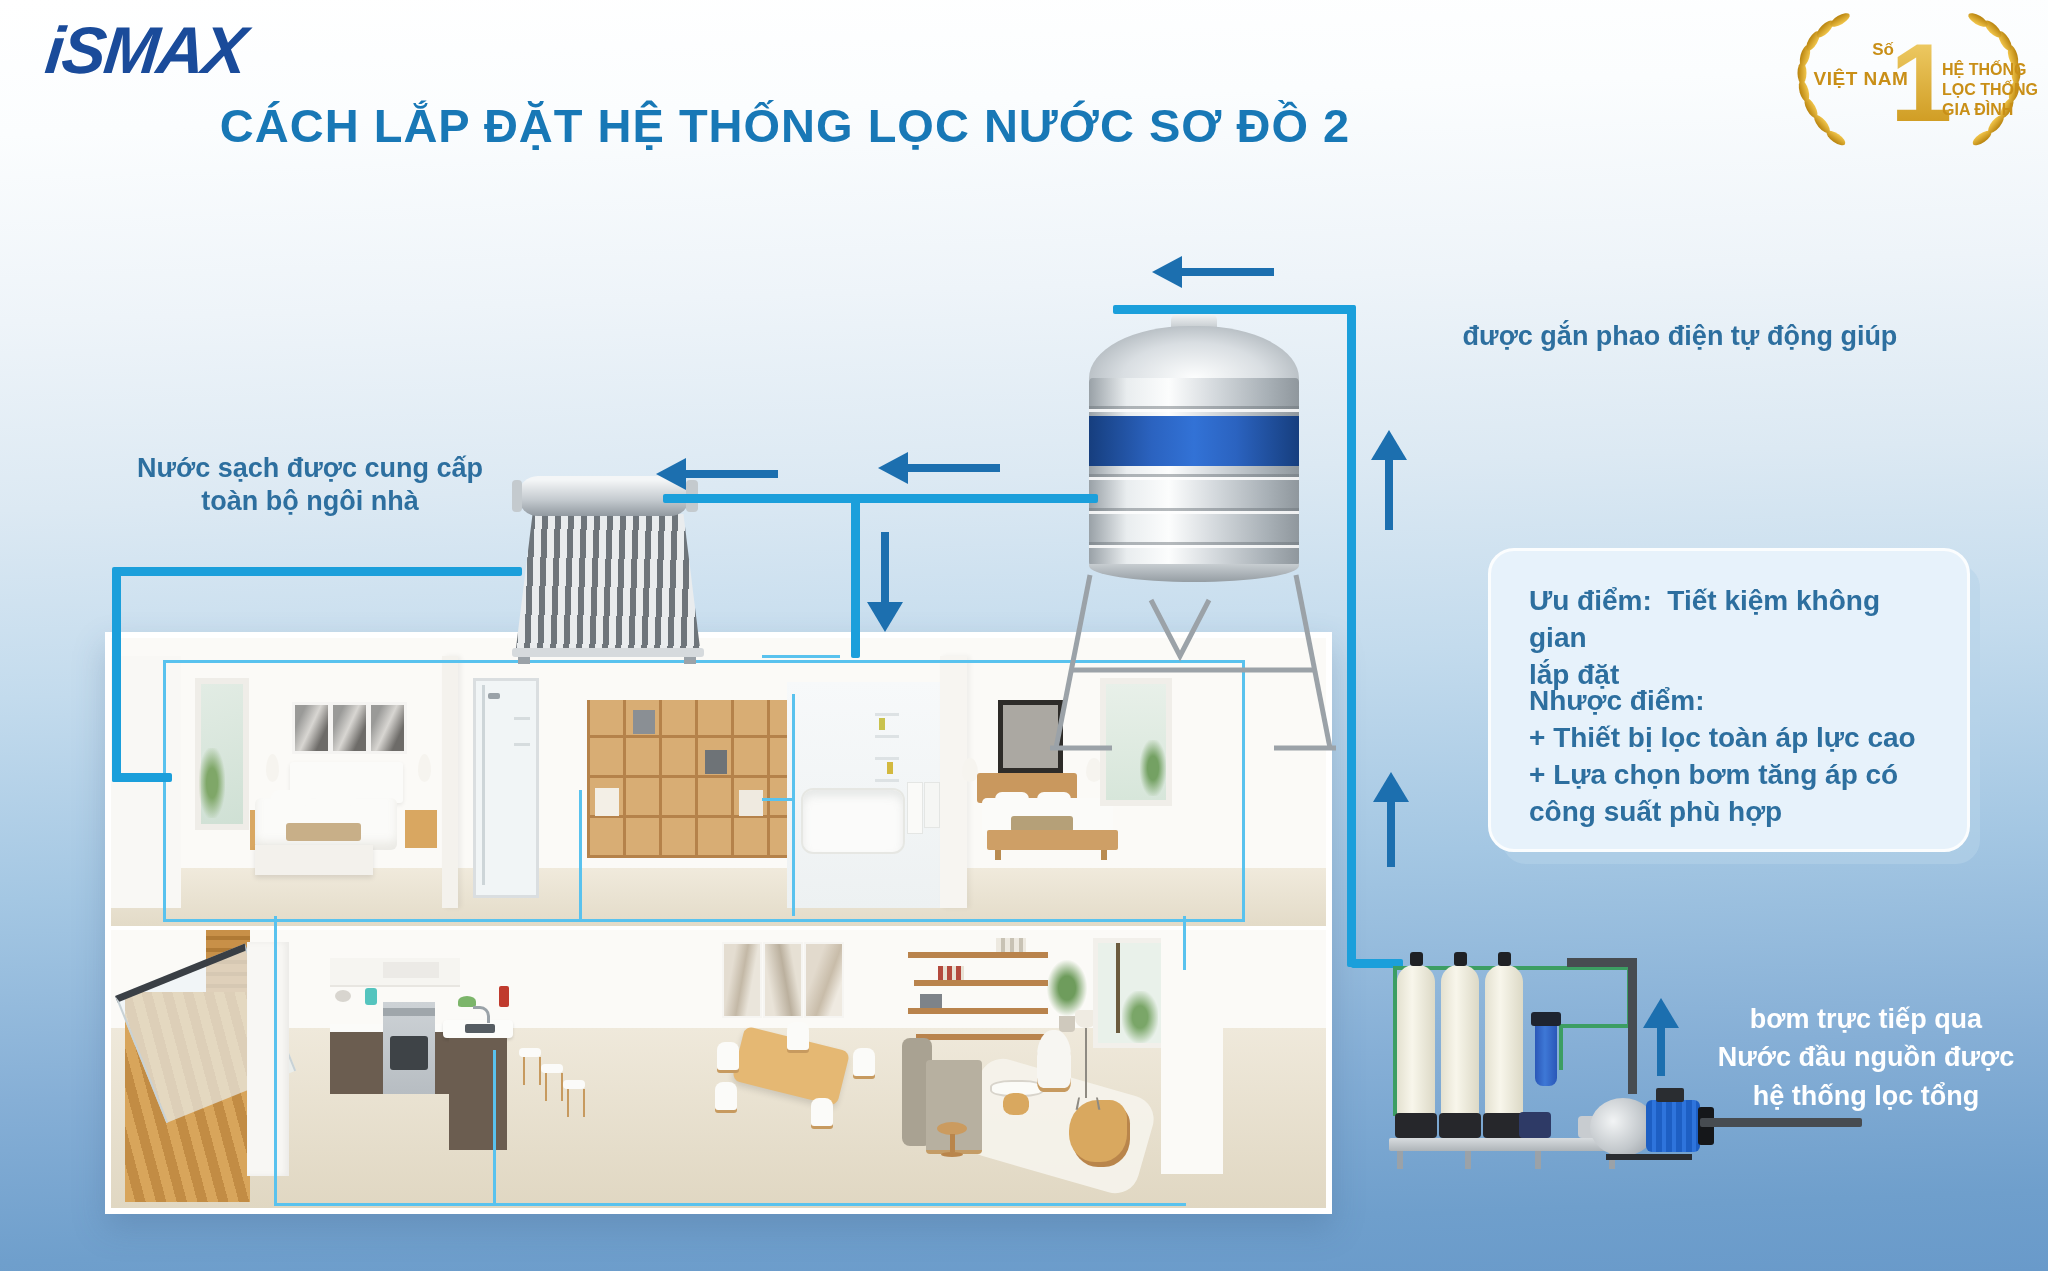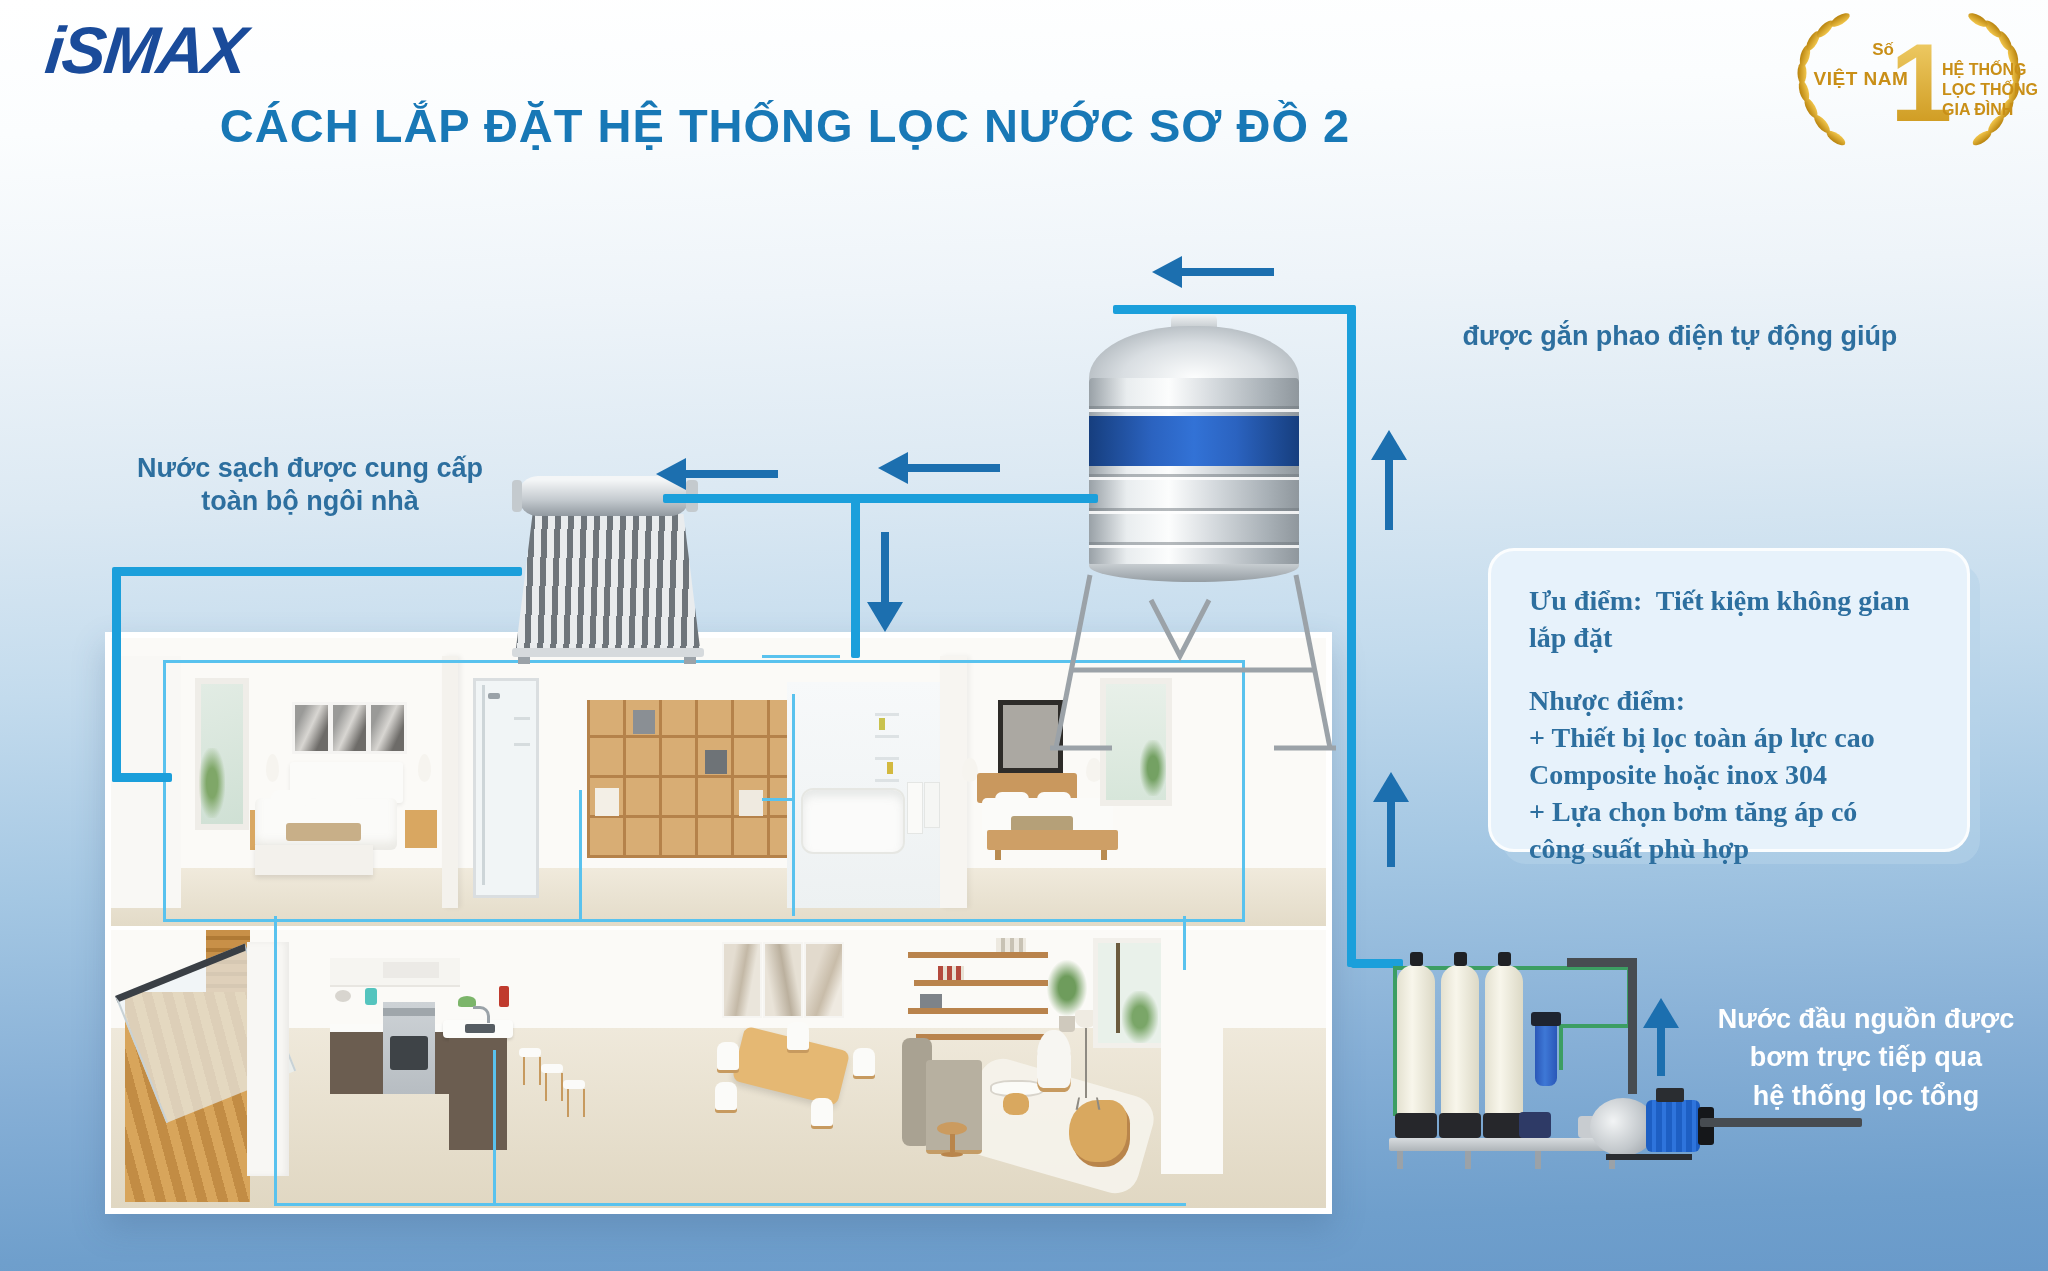--- a/index.html
+++ b/index.html
@@ -360,31 +360,30 @@
 
 <div class="t note" style="left:1415px;top:320px;width:530px;">
   <div class="ln">được gắn phao điện tự động giúp</div>
 </div>
 
 <div class="t note" style="left:95px;top:452px;width:430px;">
   <div class="ln">Nước sạch được cung cấp</div>
   <div class="ln">toàn bộ ngôi nhà</div>
 </div>
 
-<div class="infobox" style="left:1488px;top:548px;width:476px;height:298px;font-family:Liberation Serif, serif;">
+<div class="infobox" style="left:1488px;top:548px;width:476px;height:298px;">
   <div class="t blk" style="left:38px;top:32px;width:410px;">
     <div class="ln">Ưu điểm:  Tiết kiệm không gian</div>
     <div class="ln">lắp đặt</div>
   </div>
   <div class="t blk" style="left:38px;top:132px;width:420px;">
     <div class="ln">Nhược điểm:</div>
     <div class="ln">+ Thiết bị lọc toàn áp lực cao</div>
-    <div class="ln">Composite hoặc inox 304</div>
     <div class="ln">+ Lựa chọn bơm tăng áp có</div>
     <div class="ln">công suất phù hợp</div>
   </div>
 </div>
 
 <div class="t note-white" style="left:1690px;top:1000px;width:352px;">
+  <div class="ln">bơm trực tiếp qua</div>
   <div class="ln">Nước đầu nguồn được</div>
-  <div class="ln">bơm trực tiếp qua</div>
   <div class="ln">hệ thống lọc tổng</div>
 </div>
 
 </body></html>

